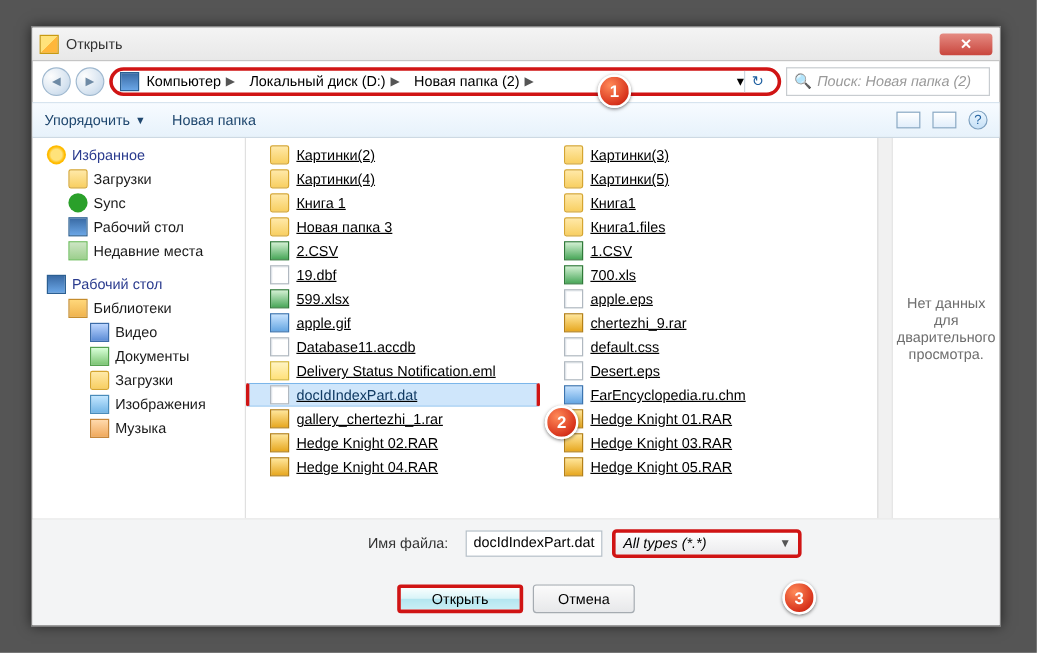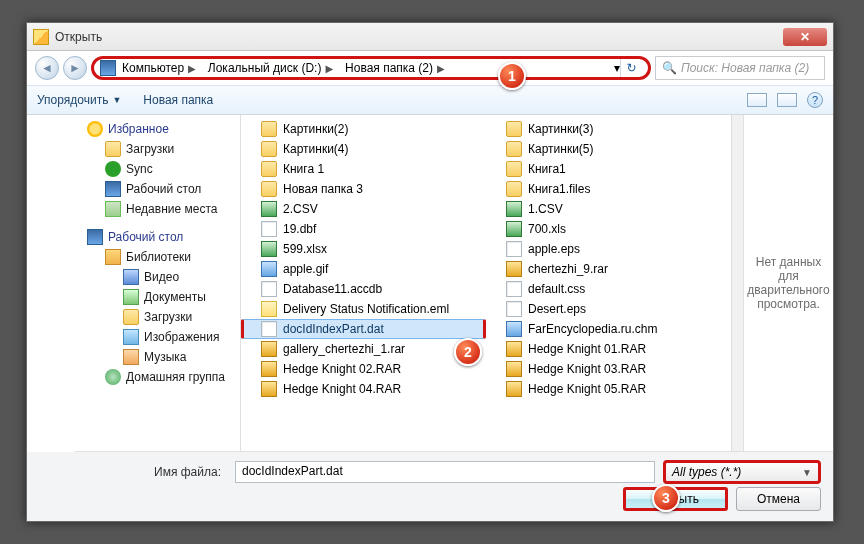--- a/index.html
+++ b/index.html
@@ -34,21 +34,21 @@
   .search .sico{ color:#5b7ba0; }
 
   .toolbar { height: 30px; background: linear-gradient(#f7fbff,#e7f2fb);
     border-top:1px solid #d7e4ef; border-bottom:1px solid #cdd9e3;
     display:flex; align-items:center; padding:2px 10px; gap:22px; color:#20486f; }
   .toolbar .right { margin-left:auto; display:flex; gap:10px; align-items:center; }
   .tb-link{ display:flex; align-items:center; gap:4px; cursor:default;}
   .tb-box{ width:20px; height:14px; border:1px solid #8aa9c4; background:linear-gradient(#fff,#e1eefb); }
   .tb-q{ width:16px; height:16px; border-radius:50%; border:1px solid #7ea1c0; background:linear-gradient(#eaf6ff,#c7e1f7); color:#2060a0; text-align:center; line-height:14px; font-size:11px;}
 
-  .body { flex:1; display:flex; overflow:hidden; border-bottom:1px solid #e0e0e0;margin-left:48px;}
+  .body { flex:1; display:flex; overflow:hidden; border-bottom:1px solid #e0e0e0;}
   .sidebar { width: 178px; border-right:1px solid #e0e0e0; background:#fff; overflow:hidden; padding:4px 0; }
   .s-group { padding-left:8px; margin-bottom:8px;}
   .s-head, .s-item { display:flex; align-items:center; gap:5px; padding:2px 4px; white-space:nowrap;}
   .s-item { padding-left: 22px; color:#1a1a1a;}
   .s-head span.lbl { color:#2a3b8e; }
   .ico { width:16px; height:16px; display:inline-block; flex-shrink:0;}
   .i-star{ background:radial-gradient(circle,#ffe27a 40%,#fb0 60%); border-radius:50%; }
   .i-folder{ background:linear-gradient(#ffe9a8,#f8cf62); border:1px solid #d5a530; border-radius:2px;}
   .i-sync{ background:#2aa02a; border-radius:50%; }
   .i-desk{ background:linear-gradient(#3a6ba5,#6aa6e6); border:1px solid #2b5f92;}
@@ -61,27 +61,27 @@
   .i-grp{ background:radial-gradient(circle,#b6e3bf,#4aa85a); border-radius:50%;}
   .i-xls{ background:linear-gradient(#d2f0d2,#4aa85a); border:1px solid #2f7a38;}
   .i-gif{ background:linear-gradient(#c7e3ff,#65a6e2); border:1px solid #3b74b0;}
   .i-rar{ background:linear-gradient(#ffe69a,#e7a821); border:1px solid #b48017;}
   .i-page{ background:#fff; border:1px solid #b0b8c0; box-shadow:inset 1px 1px 0 #e8ecf0;}
   .i-eml{ background:linear-gradient(#fff4c2,#ffe17a); border:1px solid #d5b73a;}
   .i-chm{ background:linear-gradient(#c7e3ff,#65a6e2); border:1px solid #3b74b0;}
 
   .files { flex:1; display:flex; }
   .cols { flex:1; display:flex; padding:4px 0;}
-  .col { width: 245px; }
+  .col { width: 245px; text-decoration: underline; }
   .fitem { display:flex; align-items:center; gap:6px; padding:2px 6px 2px 20px; white-space:nowrap; }
   .fitem.sel { background:#cfe6fb; border:1px solid #7bb6ea; border-left:3px solid #d01414; border-right:3px solid #d01414; border-radius:2px; padding:1px 3px 1px 17px; color:#103a63; }
   .preview { width: 90px; border-left:1px solid #e0e0e0; display:flex; align-items:center; justify-content:center; text-align:center; color:#6e6e6e; padding:8px; font-size:12px;}
   .vscroll { width: 12px; background:#f1f1f1; border-left:1px solid #dcdcdc;}
 
-  .bottom { padding: 8px 12px 10px; display:flex; flex-direction:column; gap:3px; background:#f3f4f5;}
+  .bottom { padding: 8px 12px 10px; display:flex; flex-direction:column; gap:22px; background:#f3f4f5;align-items:center;}
   .row { display:flex; align-items:center; gap:8px;}
   .row .lbl { width: 188px; text-align:right; color:#333; padding-right:6px;}
   .fileinput { flex:1; height:22px; border:1px solid #b5bfc7; background:#fff; padding:2px 6px; }
   .combo { width:158px; height:24px; border:3px solid #d01414; border-radius:4px;
     background:linear-gradient(#fdfdfd,#ebebed); display:flex; align-items:center; padding:0 6px;font-style:italic; }
   .combo .carr{ margin-left:auto; color:#555; font-size:10px;}
   .btn { height:24px; padding: 0 20px; border:1px solid #a5abb1; border-radius:3px;
     background:linear-gradient(#fbfbfb,#e7e8ea); display:flex; align-items:center; }
   .btn.primary { border:3px solid #d01414; padding:0 26px; background:linear-gradient(#f9fefe,#d9f4f8 48%,#b4e6f0 52%,#c9eff5); }
 
@@ -195,24 +195,20 @@
               <span>Загрузки</span>
             </div>
             <div class="s-item" style="padding-left: 40px;">
               <span class="ico i-pic"></span>
               <span>Изображения</span>
             </div>
             <div class="s-item" style="padding-left: 40px;">
               <span class="ico i-mus"></span>
               <span>Музыка</span>
             </div>
-            <div class="s-item" style="padding-left: 22px;">
-              <span class="ico i-grp"></span>
-              <span>Домашняя группа</span>
-            </div>
           </div>
       </div>
     </div>
 
     <div class="files">
       <div class="cols">
         <div class="col" id="col1">
             <div class="fitem">
               <span class="ico i-folder"></span>
               <span>Картинки(2)</span>

